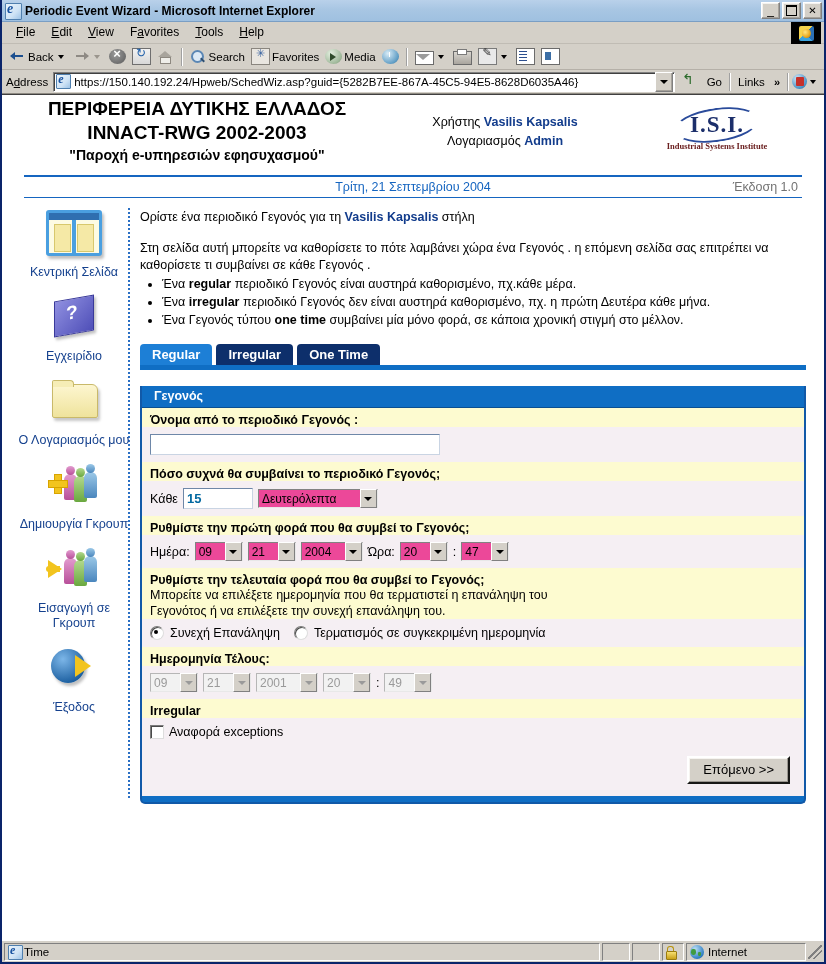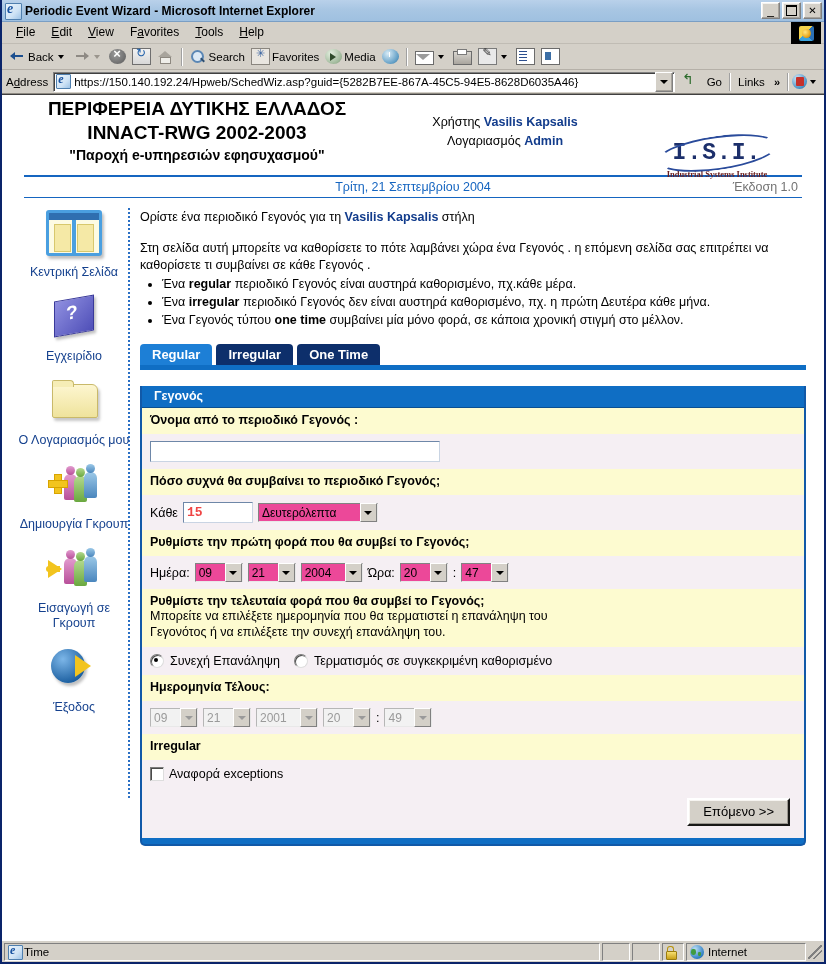--- a/index.html
+++ b/index.html
@@ -493,30 +493,29 @@
   }
   #userbox b { color: #123c8c; }
   #isi-logo {
     position: absolute;
     right: 32px;
     top: 16px;
     width: 150px;
     text-align: center;
   }
   #isi-logo .isi-mark {
-    font-family: Liberation Mono, monospace;
+    font-family: Liberation Serif, serif;
     font-size: 23px;
     font-weight: bold;
     color: #1c2f6b;
     letter-spacing: 1px;
     position: relative;
     display: inline-block;
     padding: 0 12px;
     line-height: 28px;
-    margin-top: 28px;
   }
   #isi-logo .isi-mark:before {
     content: "";
     position: absolute;
     left: -4px; top: -3px;
     width: 104%; height: 30px;
     border: 2px solid #2a4b9b;
     border-radius: 50%;
     border-color: #2a4b9b transparent #2a4b9b transparent;
     transform: rotate(-8deg);
@@ -819,21 +818,21 @@
   #panel-title {
     background: #0f6ec4;
     color: #fff;
     font-size: 12.5px;
     font-weight: bold;
     padding: 3px 0 4px 12px;
     border-bottom: 1px solid #0a4f91;
   }
   .row-y {
     background: #fdfbd0;
-    padding: 5px 10px 7px 8px;
+    padding: 5px 10px 0 8px;
     font-size: 12.5px;
     font-weight: bold;
     color: #000;
   }
   .row-y .sub {
     font-weight: normal;
     line-height: 16px;
     display: block;
   }
   .row-w {
@@ -852,25 +851,25 @@
     border: 2px solid #1159a8;
     border-top: 0;
     box-sizing: border-box;
   }
   .txt-input {
     border: 1px solid;
     border-color: #6e87a8 #c9d4e3 #c9d4e3 #6e87a8;
     background: #fff;
     height: 21px;
     box-sizing: border-box;
-    font-family: Liberation Mono, monospace;
+    font-family: Liberation Sans, sans-serif;
     font-size: 13px;
     font-weight: bold;
     padding: 0 3px;
-    color: #ef4444;
+    color: #0369a1;
     outline: none;
   }
   #event-name-input { width: 290px; font-weight: normal; }
   #freq-input { width: 70px; }
   .sel {
     display: inline-flex;
     align-items: center;
     height: 19px;
     background: #ec4899;
     border: 1px solid;
@@ -1298,21 +1297,21 @@
             <div class="row-y">
               <div>Ρυθμίστε την τελευταία φορά που θα συμβεί το Γεγονός;</div>
               <span class="sub">Μπορείτε να επιλέξετε ημερομηνία που θα τερματιστεί η επανάληψη του</span>
               <span class="sub">Γεγονότος ή να επιλέξετε την συνεχή επανάληψη του.</span>
             </div>
 
             <div class="row-w" style="gap:6px;">
               <span class="radio checked"></span>
               <span>Συνεχή Επανάληψη</span>
               <span class="radio" style="margin-left:8px"></span>
-              <span>Τερματισμός σε συγκεκριμένη καθορισμένο</span>
+              <span>Τερματισμός σε συγκεκριμένη ημερομηνία</span>
             </div>
 
             <div class="row-y">Ημερομηνία Τέλους:</div>
             <div class="row-w">
               <span class="sel disabled" style="width:48px">
                 <span class="val">09</span>
                 <span class="btn"></span>
               </span>
               <span class="sel disabled" style="width:48px">
                 <span class="val">21</span>

